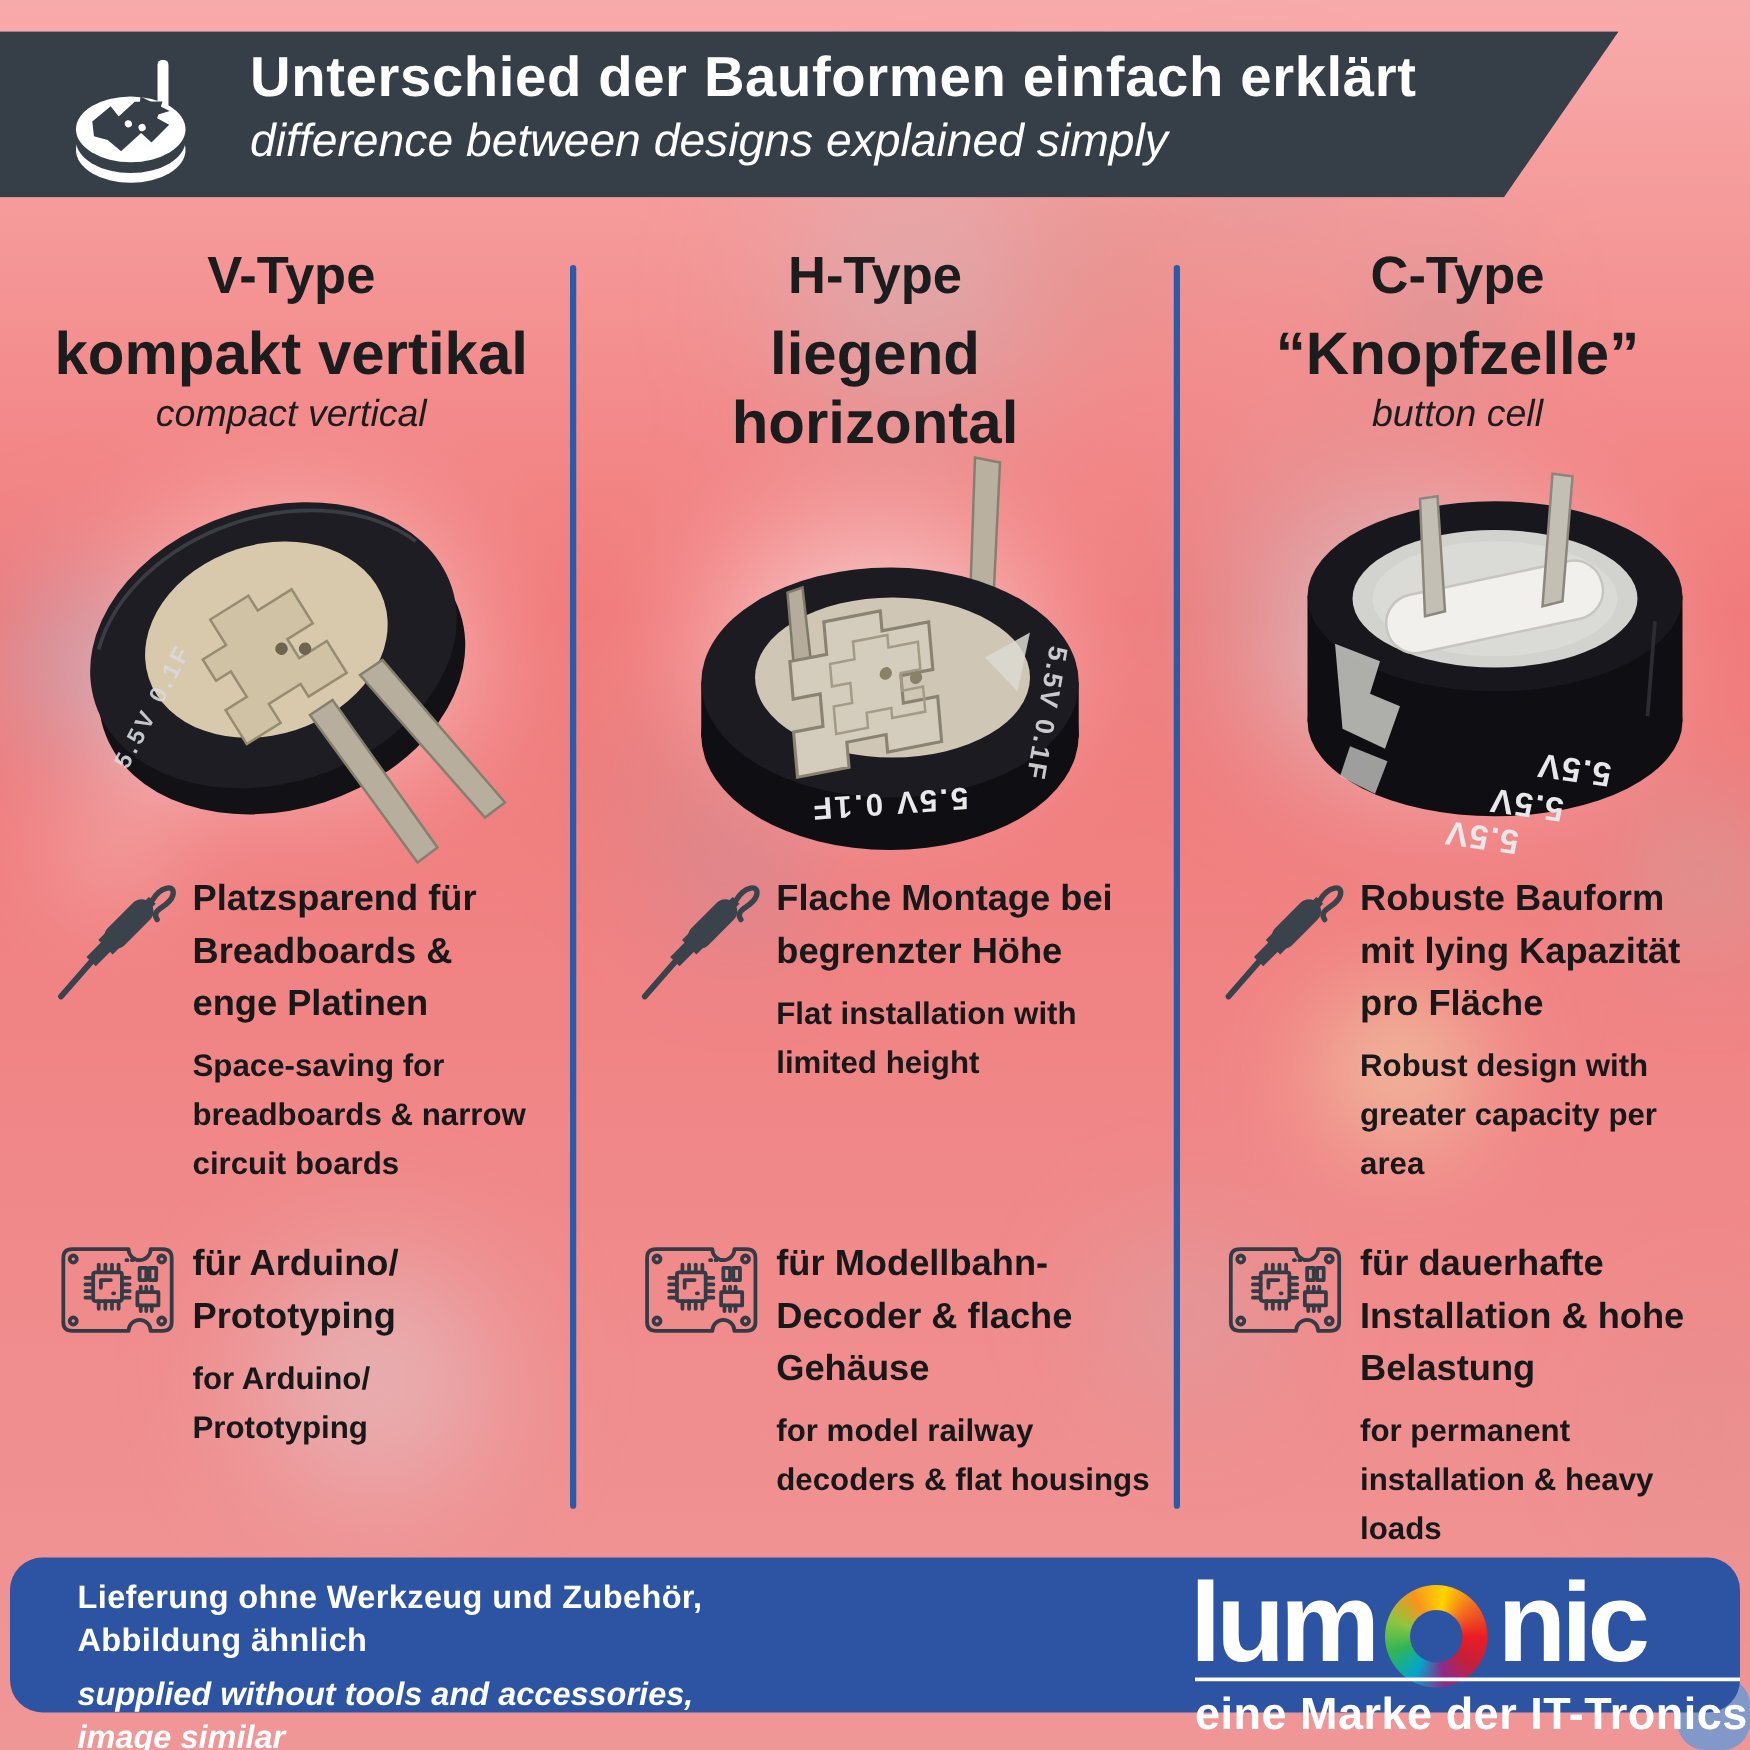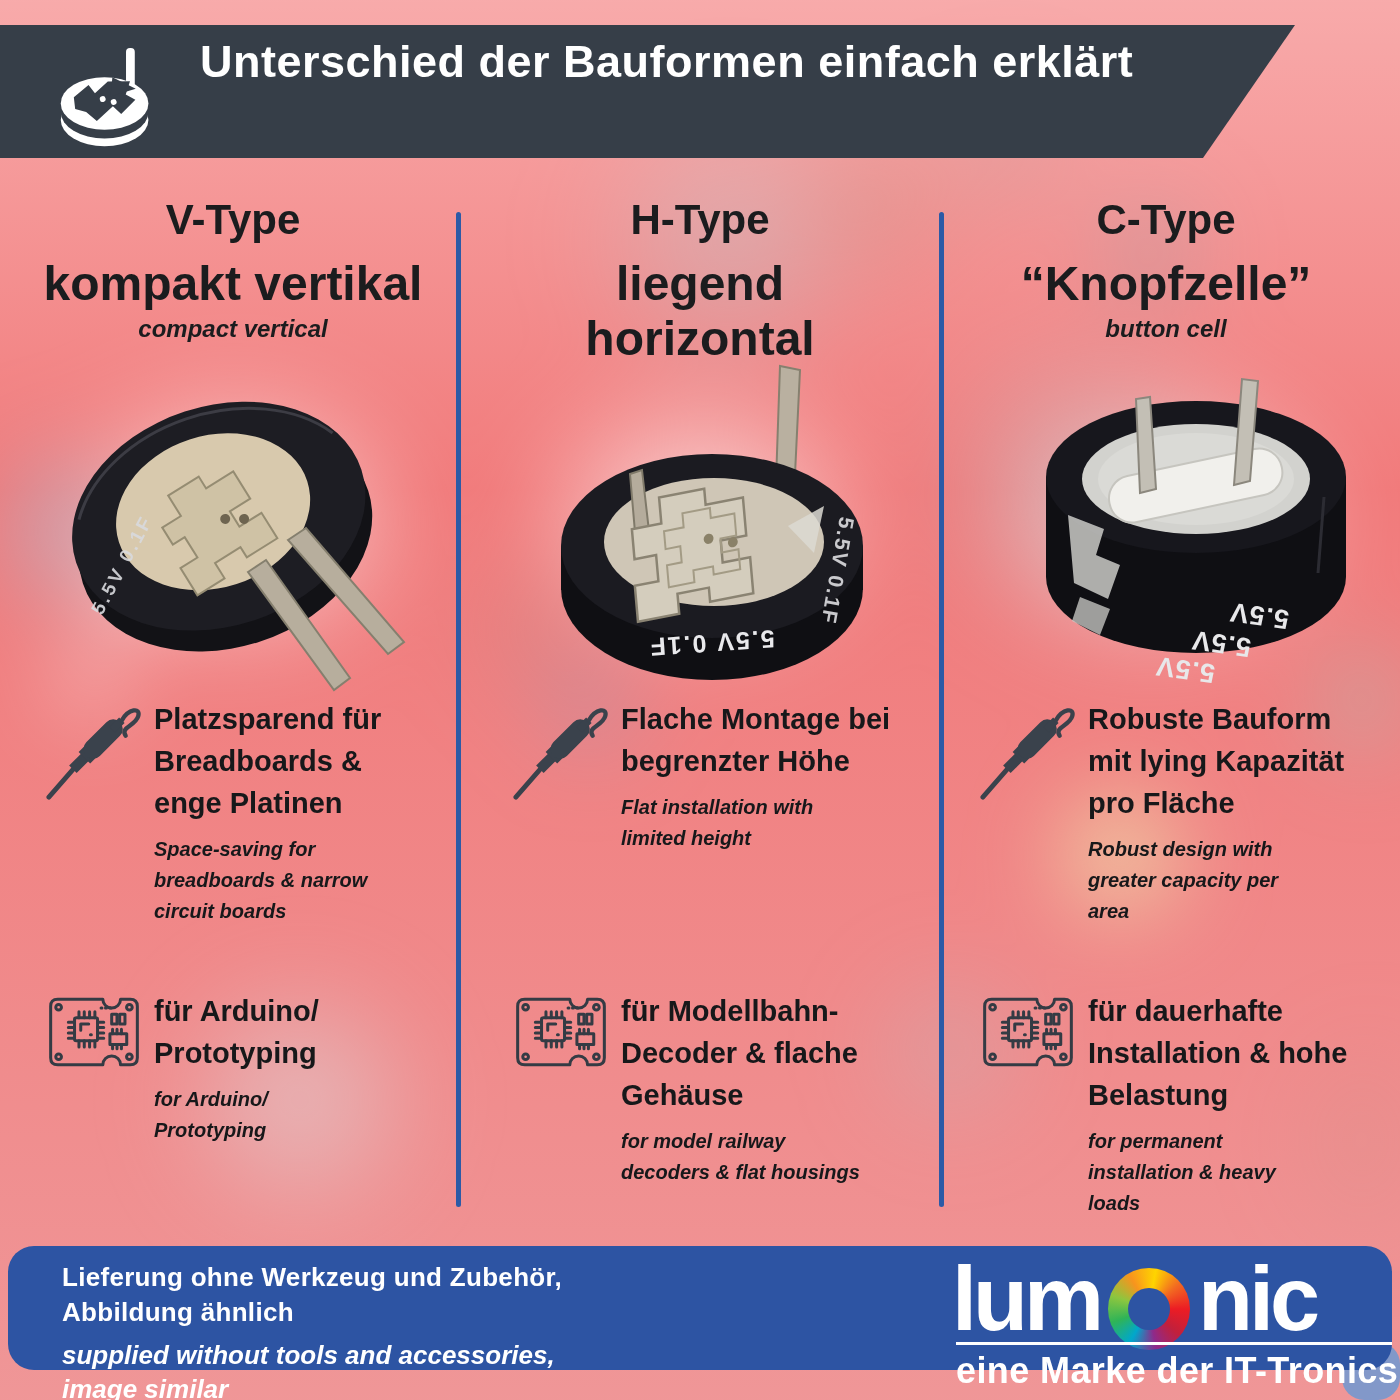--- a/index.html
+++ b/index.html
@@ -34,34 +34,34 @@
   .banner{position:absolute;left:0;top:25px;width:1295px;height:133px;background:#363e48;
           clip-path:polygon(0 0,100% 0,calc(100% - 92px) 100%,0 100%);}
   .banner-title{position:absolute;left:200px;top:36px;color:#fff;font-size:45px;font-weight:bold;letter-spacing:.5px;white-space:nowrap;}
   .banner-sub{position:absolute;left:200px;top:92px;color:#fff;font-size:37px;font-style:italic;white-space:nowrap;}
   .banner-logo{position:absolute;left:52px;top:42px;}
 
   
   .col-head{position:absolute;top:196px;width:380px;text-align:center;}
   .col-head .type-label{font-size:42px;font-weight:bold;}
   .col-head .name-de{font-size:48px;font-weight:bold;margin-top:12px;}
-  .col-head .name-en{font-size:24px;font-weight:bold;font-style:italic;margin-top:4px;}
+  .col-head .name-en{font-size:30px;font-weight:normal;font-style:italic;margin-top:4px;}
   #head-v{left:43px;} #head-h{left:510px;} #head-c{left:976px;}
 
   .divider{position:absolute;top:212px;width:5px;height:995px;background:#2c5aa6;border-radius:3px;}
   #divider-1{left:456px;} #divider-2{left:939px;}
 
   .cap{position:absolute;}
 
   
   .feature{position:absolute;display:flex;width:440px;}
   .f-icon{flex:0 0 112px;display:flex;justify-content:center;align-items:flex-start;padding-top:6px;}
   .f-body{margin-left:4px;width:310px;}
   .f-de{font-size:29px;font-weight:bold;line-height:1.45;white-space:pre-line;color:#17181a;}
-  .f-en{font-size:20px;font-weight:bold;font-style:italic;line-height:1.55;white-space:pre-line;margin-top:10px;color:#17181a;}
+  .f-en{font-size:25px;font-weight:bold;line-height:1.55;white-space:pre-line;margin-top:10px;color:#17181a;}
 
   
   .footer-accent{position:absolute;right:0;bottom:0;width:58px;height:58px;background:#8298c9;border-radius:22px;}
   .footer{position:absolute;left:8px;top:1246px;width:1384px;height:124px;background:#2d54a3;border-radius:26px;}
   .note{position:absolute;left:54px;top:14px;color:#fff;}
   .note-de{font-size:26px;font-weight:bold;line-height:1.34;white-space:pre-line;letter-spacing:.3px;}
   .note-en{font-size:26px;font-weight:bold;font-style:italic;line-height:1.34;white-space:pre-line;margin-top:8px;}
   .brand{position:absolute;left:944px;top:0;height:98px;display:flex;align-items:flex-end;color:#fff;}
   .brand-word{font-size:90px;font-weight:bold;letter-spacing:-4px;line-height:1;}
   .brand-ring{position:relative;width:82px;height:82px;border-radius:50%;margin:0 8px;transform:translateY(6px);
@@ -86,20 +86,21 @@
     <ellipse cx="54" cy="72" rx="45" ry="27" fill="#363e48"></ellipse>
     <ellipse cx="54" cy="63" rx="45" ry="27" fill="#fff"></ellipse>
     <g transform="translate(54,58) rotate(-16)">
       <path d="M-30,-10 L-12,-18 L-8,-8 L8,-16 L30,-10 L22,2 L30,10 L12,20 L6,10 L-14,20 L-22,8 L-32,2 Z" fill="#363e48"></path>
       <circle cx="-2" cy="0" r="3" fill="#fff"></circle>
       <circle cx="8" cy="6" r="3" fill="#fff"></circle>
     </g>
     <path d="M62,36 L86,48 L60,56 Z" fill="#363e48"></path>
   </svg>
   <div class="banner-title">Unterschied der Bauformen einfach erklärt</div>
+  <div class="banner-sub">difference between designs explained simply</div>
 
   <div class="col-head" id="head-v">
     <div class="type-label">V-Type</div>
     <div class="name-de">kompakt vertikal</div>
     <div class="name-en">compact vertical</div>
   </div>
   <div class="col-head" id="head-h">
     <div class="type-label">H-Type</div>
     <div class="name-de">liegend horizontal</div>
   </div>

